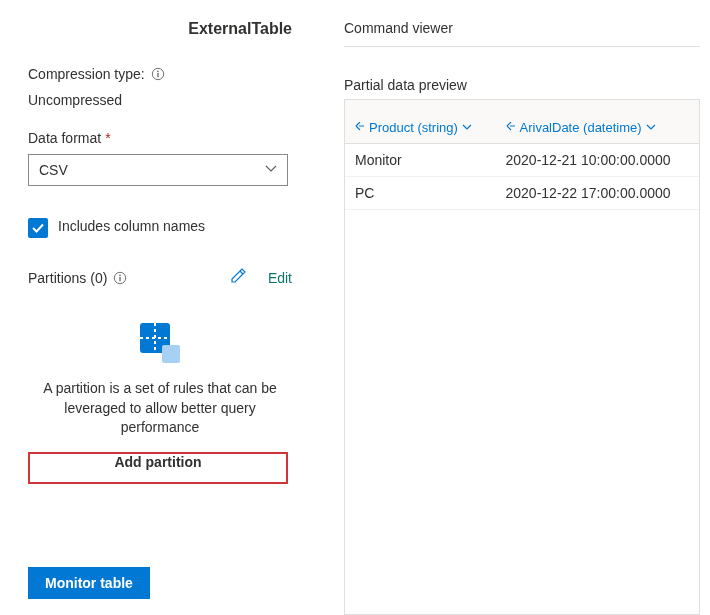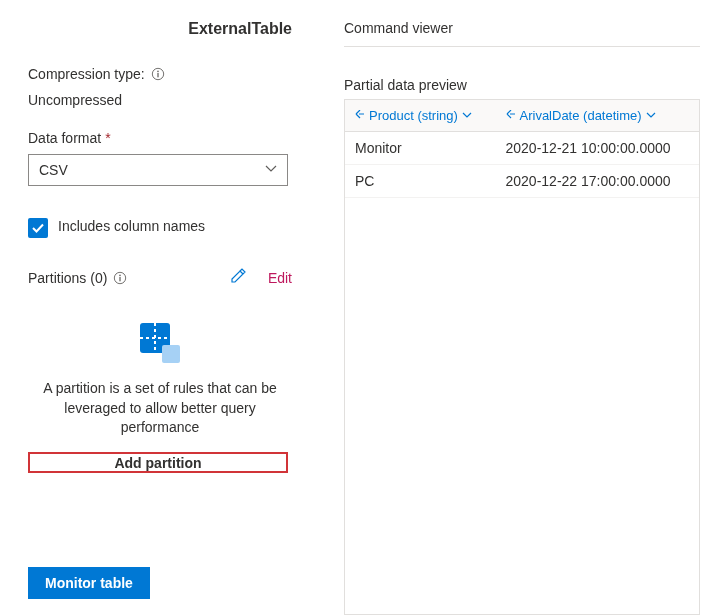--- a/index.html
+++ b/index.html
@@ -61,40 +61,40 @@
   border-radius: 2px;
 }
 .partitions-row {
   display: flex;
   align-items: center;
   justify-content: space-between;
   margin-top: 30px;
 }
 .edit-btn {
   display: flex; align-items: center; gap: 22px;
-  color: #be185d; cursor: pointer; font-size: 14px;
+  color: #0f766e; cursor: pointer; font-size: 14px;
 }
 .partition-illus {
   margin: 32px auto 12px auto;
   width: 48px; height: 48px;
   position: relative;
 }
 .partition-desc {
   text-align: center;
   font-size: 14px;
   color: #323130;
   line-height: 1.4;
   padding: 0 6px;
 }
 .add-partition {
   margin-top: 14px;
   border: 2px solid #d13438;
-  height: 21px;
-  display: flex;
-  align-items: flex-end;
+  height: 32px;
+  display: flex;
+  align-items: flex-start;
   justify-content: center;
   font-weight: 600;
   cursor: pointer;
   width: 260px;
 }
 .footer-btns {
   margin-top: auto;
   display: flex;
   gap: 14px;
   padding-bottom: 4px;
@@ -136,20 +136,21 @@
   color: #0078d4;
   background: #faf9f8;
   padding: 8px 10px;
   border-bottom: 1px solid #e1dfdd;
 }
 thead th .col-sort {
   display: inline-flex;
   align-items: center;
   gap: 4px;
   cursor: pointer;
+  margin-top: 12px;
 }
 tbody td {
   padding: 8px 10px;
   font-size: 14px;
   border-bottom: 1px solid #f3f2f1;
 }
 .sort-glyph { color: #0078d4; }
 </style>
 </head>
 <body>

